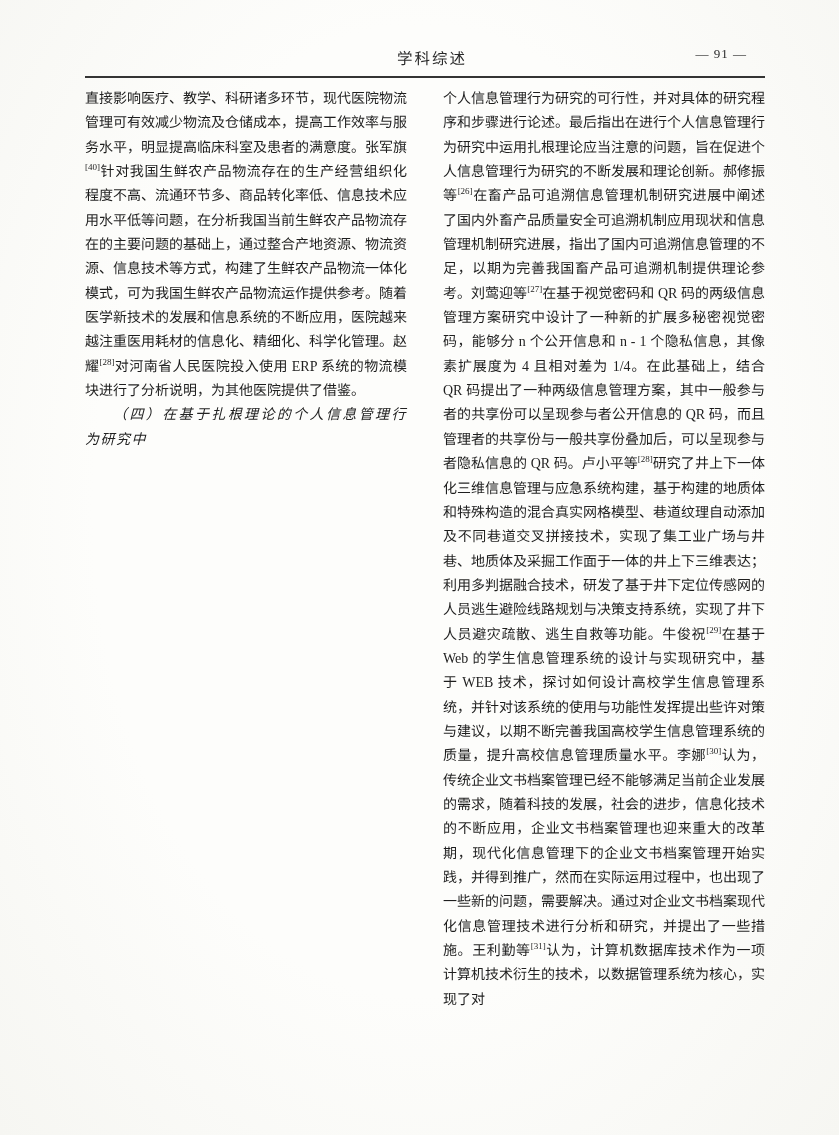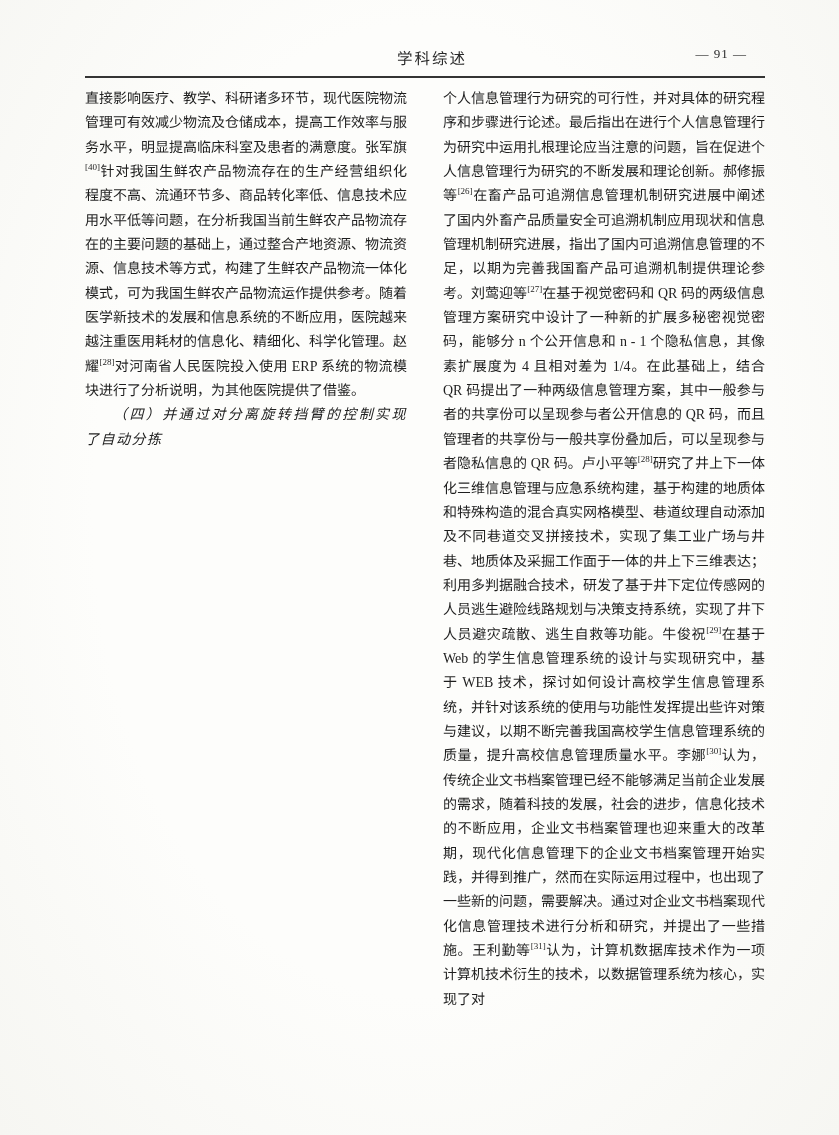--- a/index.html
+++ b/index.html
@@ -96,20 +96,20 @@
   <div class="page-header">
     <span class="running-head">学科综述</span>
     <span class="page-number">— 91 —</span>
   </div>
 
   <div class="header-rule"></div>
 
   <div class="columns">
     <div class="col" id="col-left">
         <p class="continuation">直接影响医疗、教学、科研诸多环节，现代医院物流管理可有效减少物流及仓储成本，提高工作效率与服务水平，明显提高临床科室及患者的满意度。张军旗<sup class="cite">[40]</sup>针对我国生鲜农产品物流存在的生产经营组织化程度不高、流通环节多、商品转化率低、信息技术应用水平低等问题，在分析我国当前生鲜农产品物流存在的主要问题的基础上，通过整合产地资源、物流资源、信息技术等方式，构建了生鲜农产品物流一体化模式，可为我国生鲜农产品物流运作提供参考。随着医学新技术的发展和信息系统的不断应用，医院越来越注重医用耗材的信息化、精细化、科学化管理。赵耀<sup class="cite">[28]</sup>对河南省人民医院投入使用 ERP 系统的物流模块进行了分析说明，为其他医院提供了借鉴。</p>
-        <p class="heading">（四）并通过对分离旋转挡臂的控制实现了自动分拣</p>
+        <p class="heading">（四）在基于扎根理论的个人信息管理行为研究中</p>
       </div>
     <div class="col" id="col-right">
         <p class="continuation">个人信息管理行为研究的可行性，并对具体的研究程序和步骤进行论述。最后指出在进行个人信息管理行为研究中运用扎根理论应当注意的问题，旨在促进个人信息管理行为研究的不断发展和理论创新。郝修振等<sup class="cite">[26]</sup>在畜产品可追溯信息管理机制研究进展中阐述了国内外畜产品质量安全可追溯机制应用现状和信息管理机制研究进展，指出了国内可追溯信息管理的不足，以期为完善我国畜产品可追溯机制提供理论参考。刘莺迎等<sup class="cite">[27]</sup>在基于视觉密码和 QR 码的两级信息管理方案研究中设计了一种新的扩展多秘密视觉密码，能够分 n 个公开信息和 n - 1 个隐私信息，其像素扩展度为 4 且相对差为 1/4。在此基础上，结合 QR 码提出了一种两级信息管理方案，其中一般参与者的共享份可以呈现参与者公开信息的 QR 码，而且管理者的共享份与一般共享份叠加后，可以呈现参与者隐私信息的 QR 码。卢小平等<sup class="cite">[28]</sup>研究了井上下一体化三维信息管理与应急系统构建，基于构建的地质体和特殊构造的混合真实网格模型、巷道纹理自动添加及不同巷道交叉拼接技术，实现了集工业广场与井巷、地质体及采掘工作面于一体的井上下三维表达；利用多判据融合技术，研发了基于井下定位传感网的人员逃生避险线路规划与决策支持系统，实现了井下人员避灾疏散、逃生自救等功能。牛俊祝<sup class="cite">[29]</sup>在基于 Web 的学生信息管理系统的设计与实现研究中，基于 WEB 技术，探讨如何设计高校学生信息管理系统，并针对该系统的使用与功能性发挥提出些许对策与建议，以期不断完善我国高校学生信息管理系统的质量，提升高校信息管理质量水平。李娜<sup class="cite">[30]</sup>认为，传统企业文书档案管理已经不能够满足当前企业发展的需求，随着科技的发展，社会的进步，信息化技术的不断应用，企业文书档案管理也迎来重大的改革期，现代化信息管理下的企业文书档案管理开始实践，并得到推广，然而在实际运用过程中，也出现了一些新的问题，需要解决。通过对企业文书档案现代化信息管理技术进行分析和研究，并提出了一些措施。王利勤等<sup class="cite">[31]</sup>认为，计算机数据库技术作为一项计算机技术衍生的技术，以数据管理系统为核心，实现了对</p>
       </div>
   </div>
 
 </div>
 
 </body></html>

